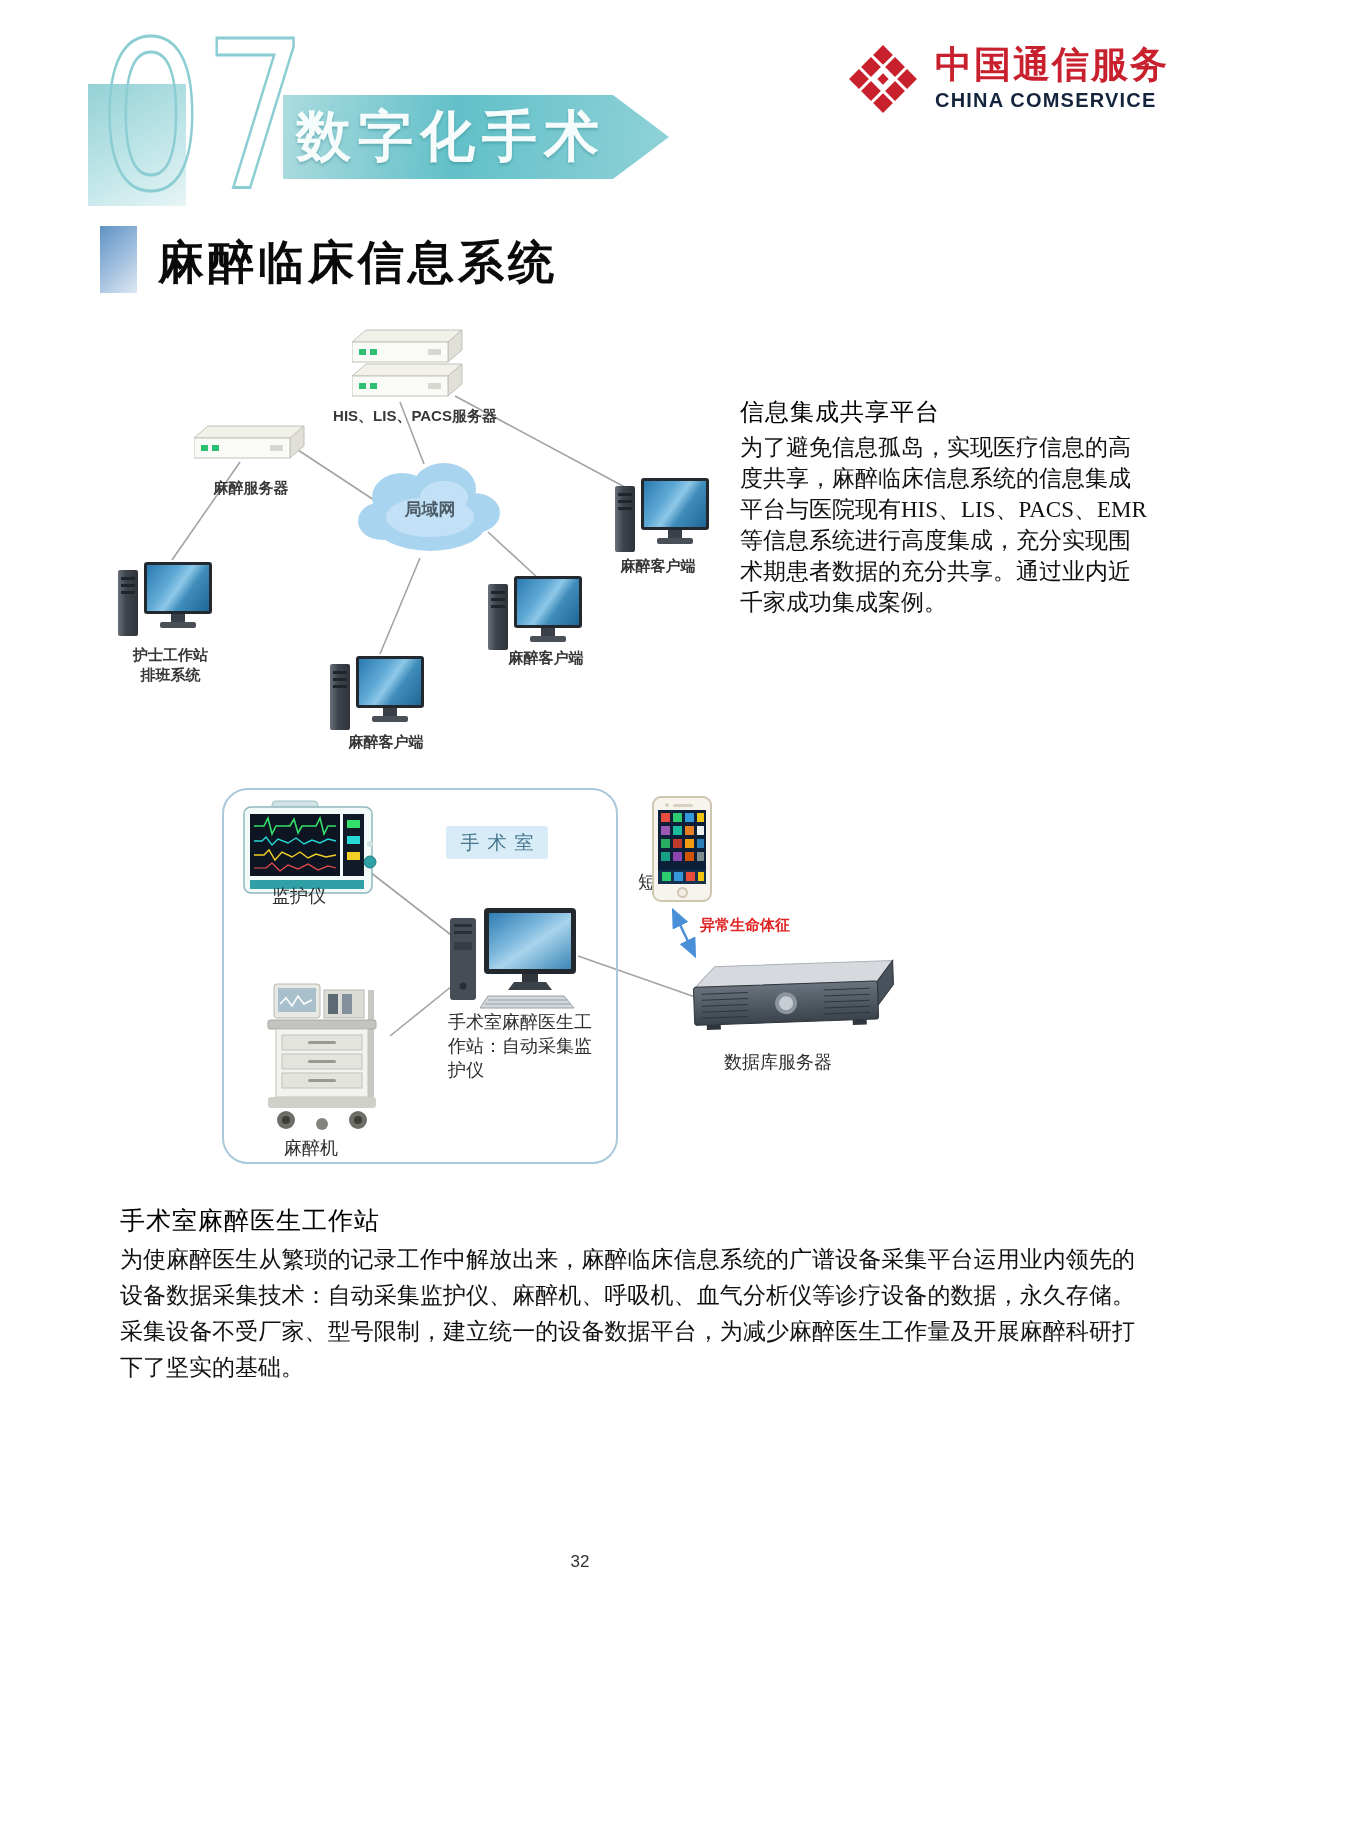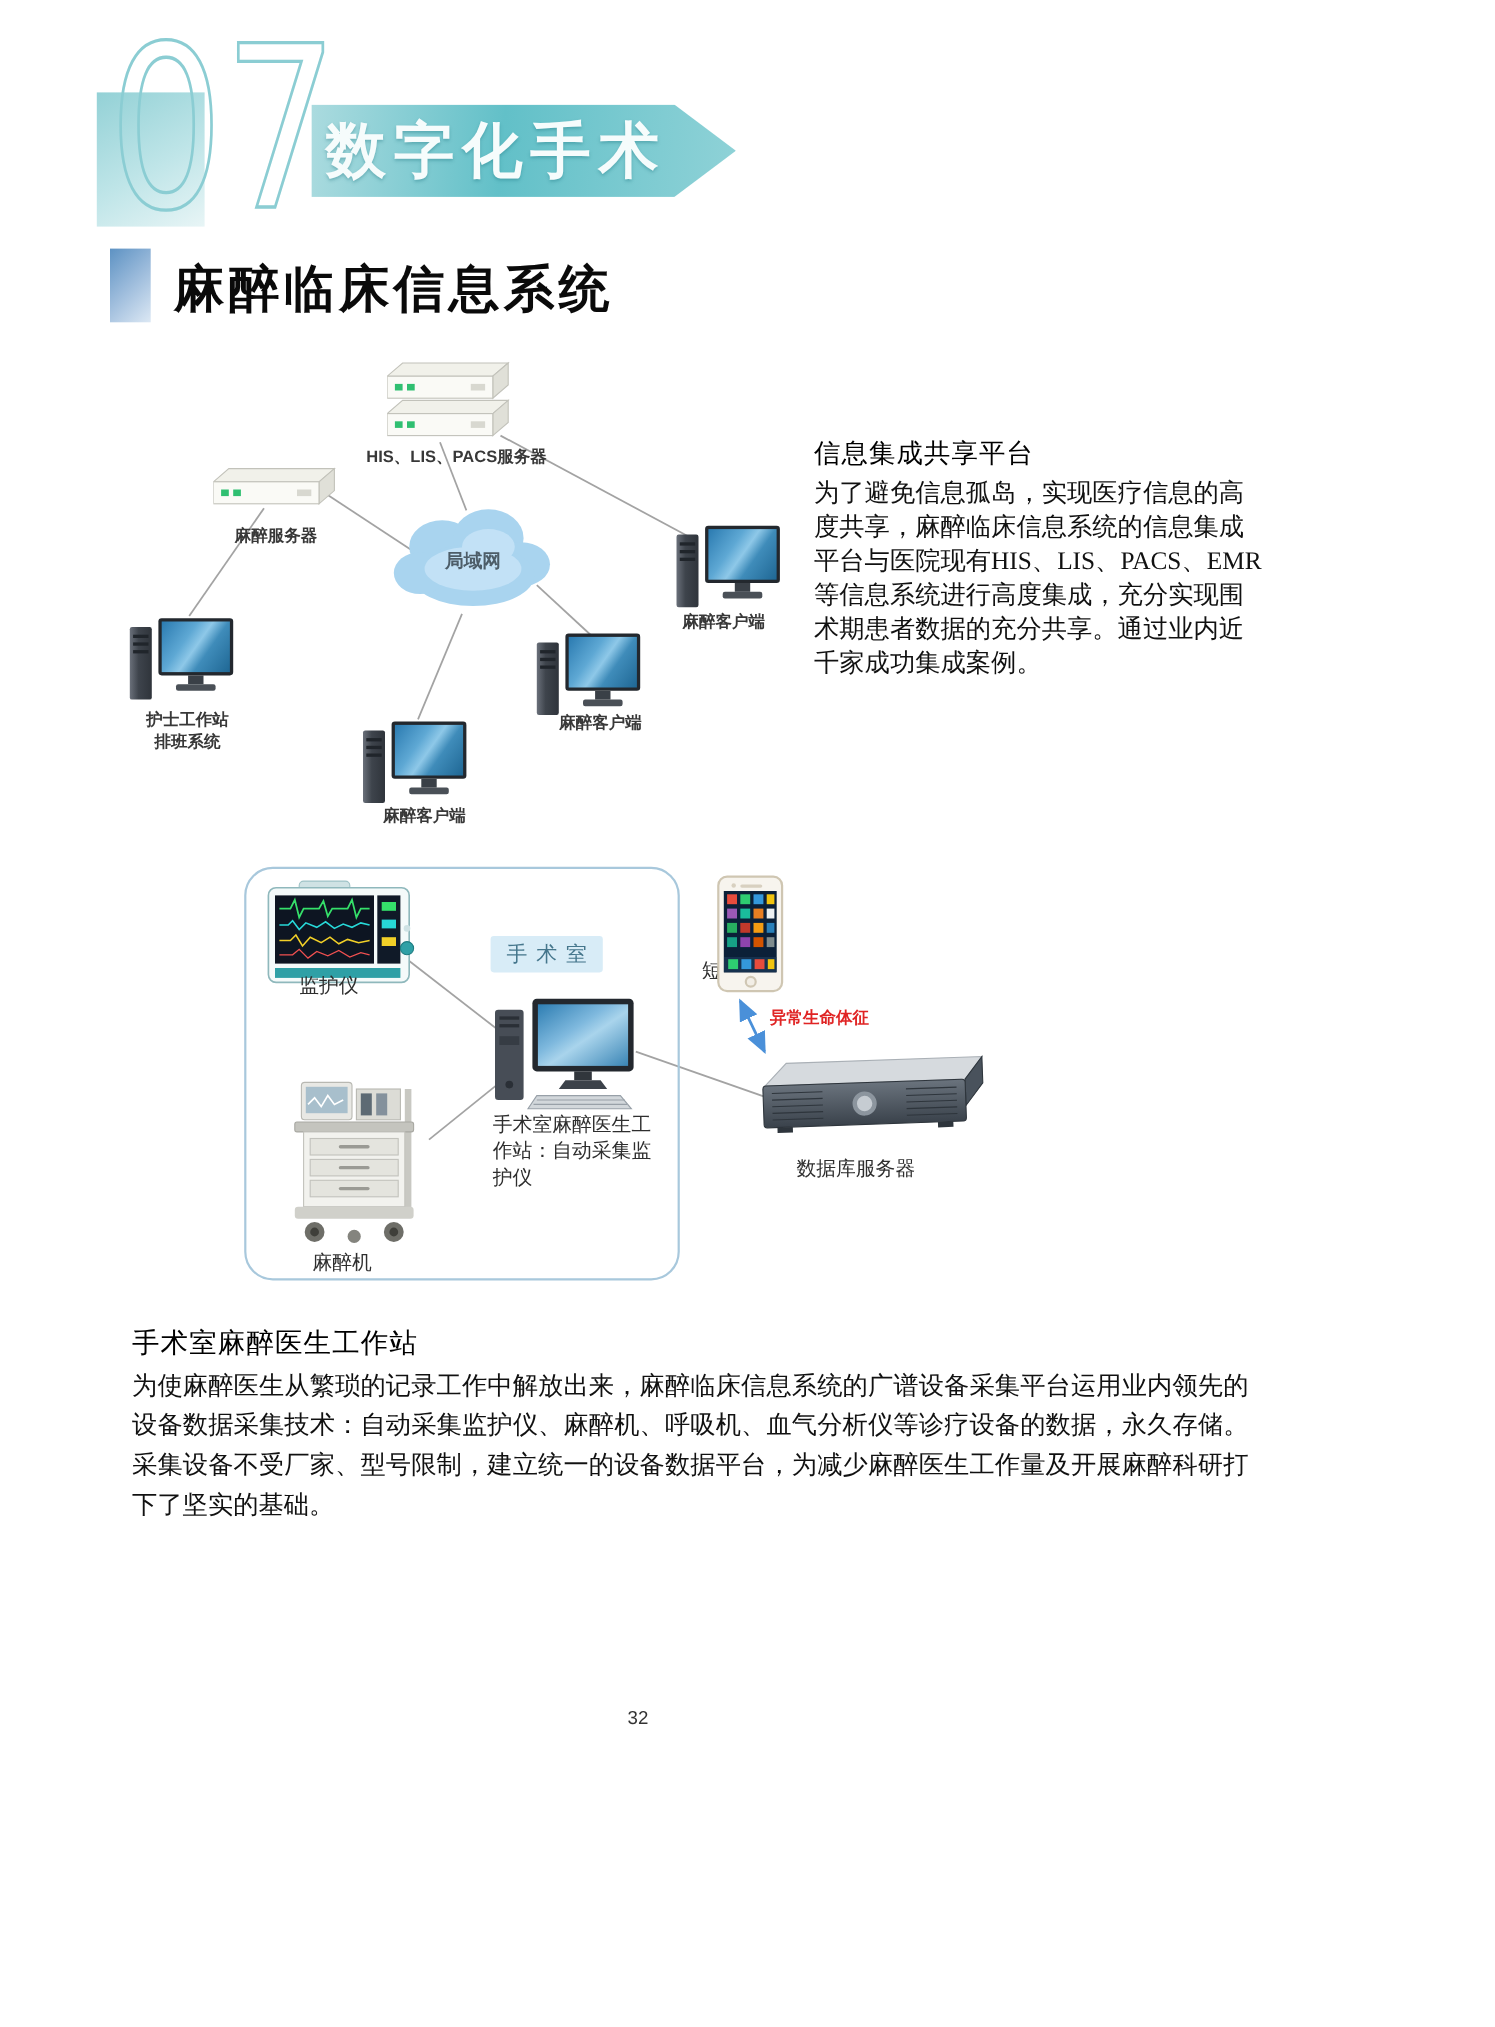--- a/index.html
+++ b/index.html
@@ -50,21 +50,21 @@
   .pc .base{position:absolute;left:42px;top:60px;width:36px;height:6px;background:#4a5057;border-radius:2px;}
 
   
   .info-title{left:740px;top:396px;font-size:24px;color:#000;letter-spacing:1px;}
   .info-body{left:740px;top:432px;width:410px;font-size:23px;line-height:31px;color:#111;}
 
   
   .or-box{left:222px;top:788px;width:392px;height:372px;border:2px solid #a8c8dc;border-radius:26px;}
   .room-label{left:446px;top:826px;width:102px;height:33px;background:#d8ecf7;color:#45768c;
               font-family:"Liberation Sans",sans-serif;font-size:19px;letter-spacing:8px;
-              display:flex;align-items:center;justify-content:center;border-radius:3px;padding-left:8px;box-sizing:border-box;margin-top:25px;}
+              display:flex;align-items:center;justify-content:center;border-radius:3px;padding-left:8px;box-sizing:border-box;}
   .or-label{font-family:"Liberation Sans","DejaVu Sans",sans-serif;font-size:18px;color:#2e2e2e;}
   .ws-label{left:448px;top:1010px;width:150px;line-height:24px;word-break:break-all;}
   .sms-label{left:638px;top:870px;width:110px;z-index:2;}
   .alert-label{left:700px;top:916px;font-family:"Liberation Sans",sans-serif;font-size:15px;
                font-weight:700;color:#e02424;z-index:2;}
 
   
   .phone{left:652px;top:796px;width:60px;height:106px;background:#f7f4ee;border:2px solid #cfc6b2;
          border-radius:9px;z-index:3;box-sizing:border-box;}
   .phone .speaker{position:absolute;left:19px;top:6px;width:20px;height:3px;border-radius:2px;background:#d8d0c0;}
@@ -86,20 +86,39 @@
 <div class="page">
 
   <div class="abs teal-block"></div>
   <svg class="abs chapter-svg" width="250" height="195">
     <text x="6" y="170" font-size="205" font-family="DejaVu Sans, sans-serif" fill="none" stroke="#8bcdd3" stroke-width="3" transform="scale(0.8,1)">07</text>
   </svg>
   <div class="abs banner">
     <span class="banner-title">数字化手术</span>
   </div>
 
+  <div class="abs logo">
+    <svg width="74" height="74" viewBox="0 0 74 74">
+      <g transform="rotate(45 37 37)" fill="#c9202e">
+        <rect x="13" y="13" width="14" height="14"></rect>
+          <rect x="30" y="13" width="14" height="14"></rect>
+          <rect x="47" y="13" width="14" height="14"></rect>
+        <rect x="13" y="30" width="14" height="14"></rect>
+          <rect x="47" y="30" width="14" height="14"></rect>
+        <rect x="13" y="47" width="14" height="14"></rect>
+          <rect x="30" y="47" width="14" height="14"></rect>
+          <rect x="47" y="47" width="14" height="14"></rect>
+        <rect x="33" y="33" width="8" height="8"></rect>
+      </g>
+    </svg>
+    <div>
+      <div class="logo-text-cn">中国通信服务</div>
+      <div class="logo-text-en">CHINA COMSERVICE</div>
+    </div>
+  </div>
 
   <div class="abs section-marker"></div>
   <div class="abs section-title">麻醉临床信息系统</div>
 
   <svg class="abs connectors" width="1359" height="1843">
     <defs>
       <marker id="arrE" markerWidth="9" markerHeight="9" refX="7" refY="3.5" orient="auto">
         <path d="M0,0 L8,3.5 L0,7 Z" fill="#4a90d9"></path>
       </marker>
       <marker id="arrS" markerWidth="9" markerHeight="9" refX="7" refY="3.5" orient="auto-start-reverse">

